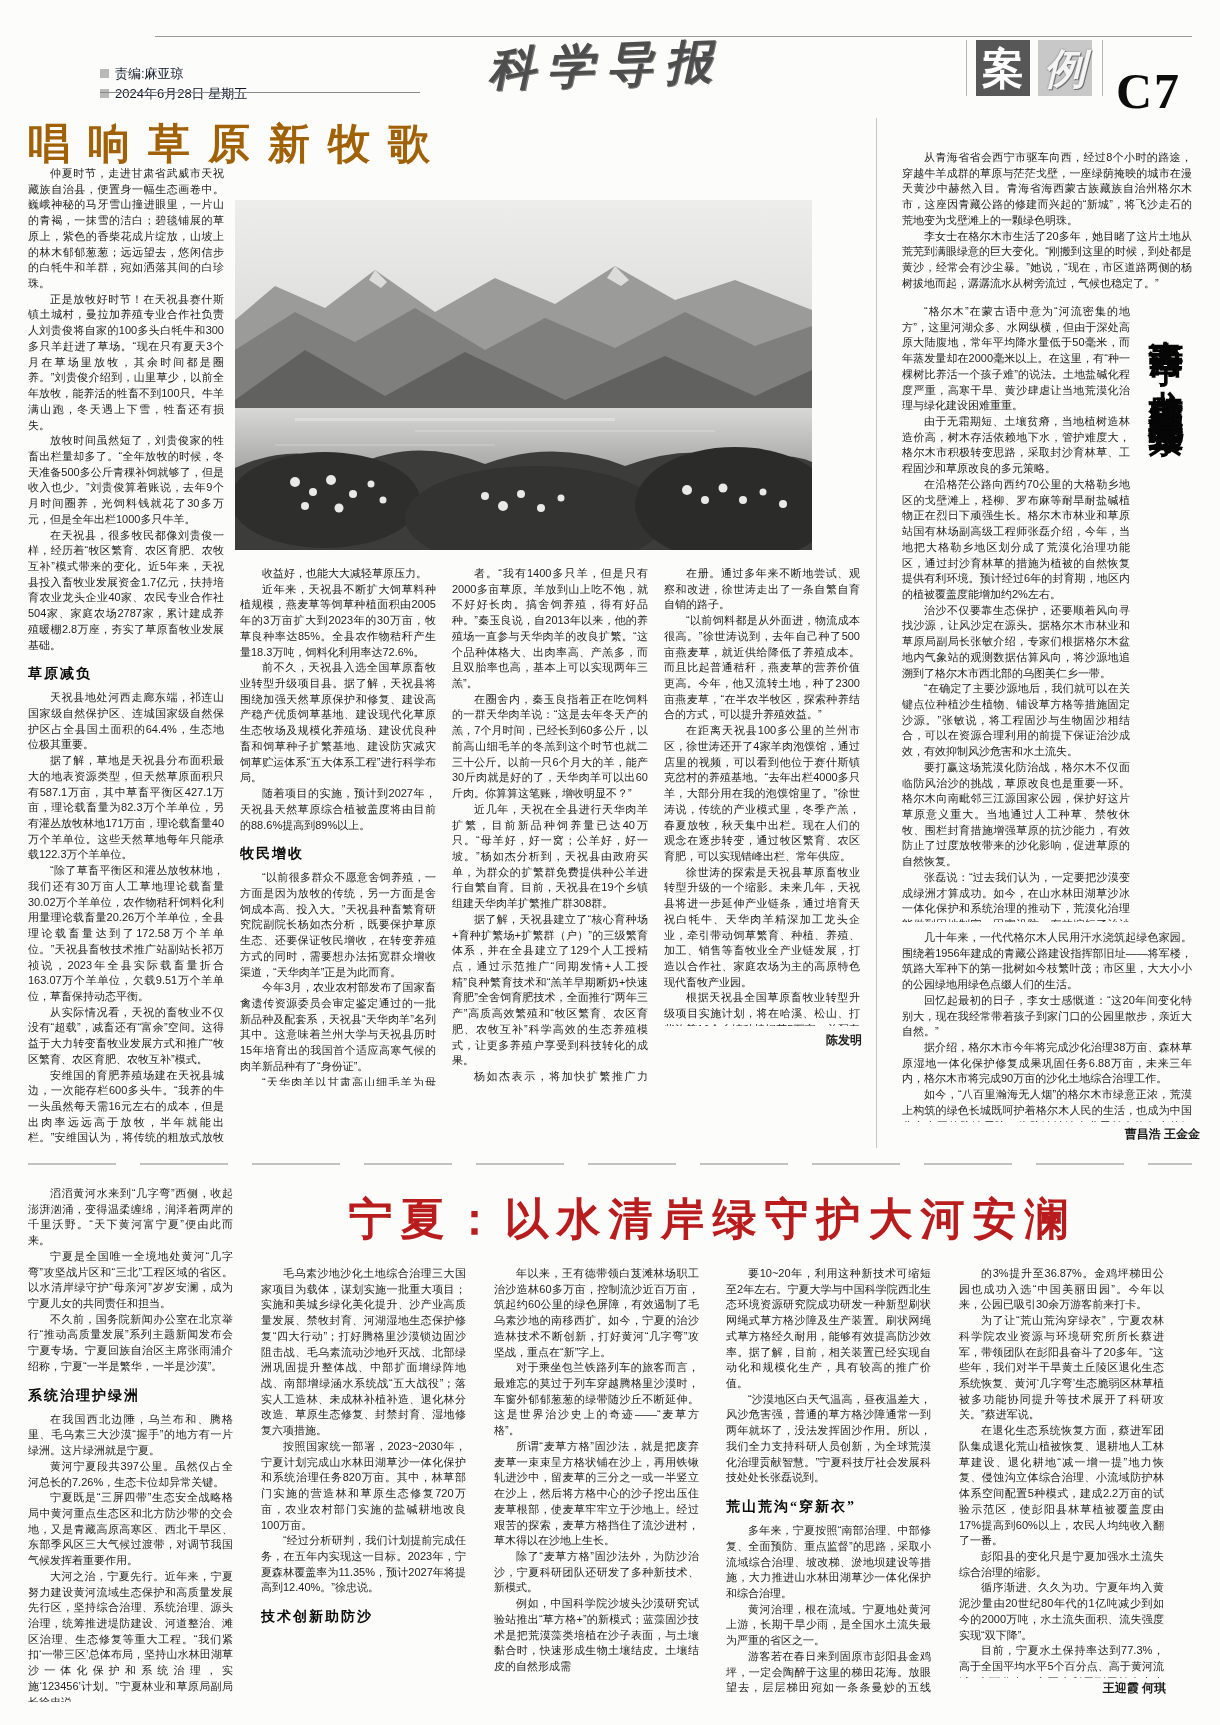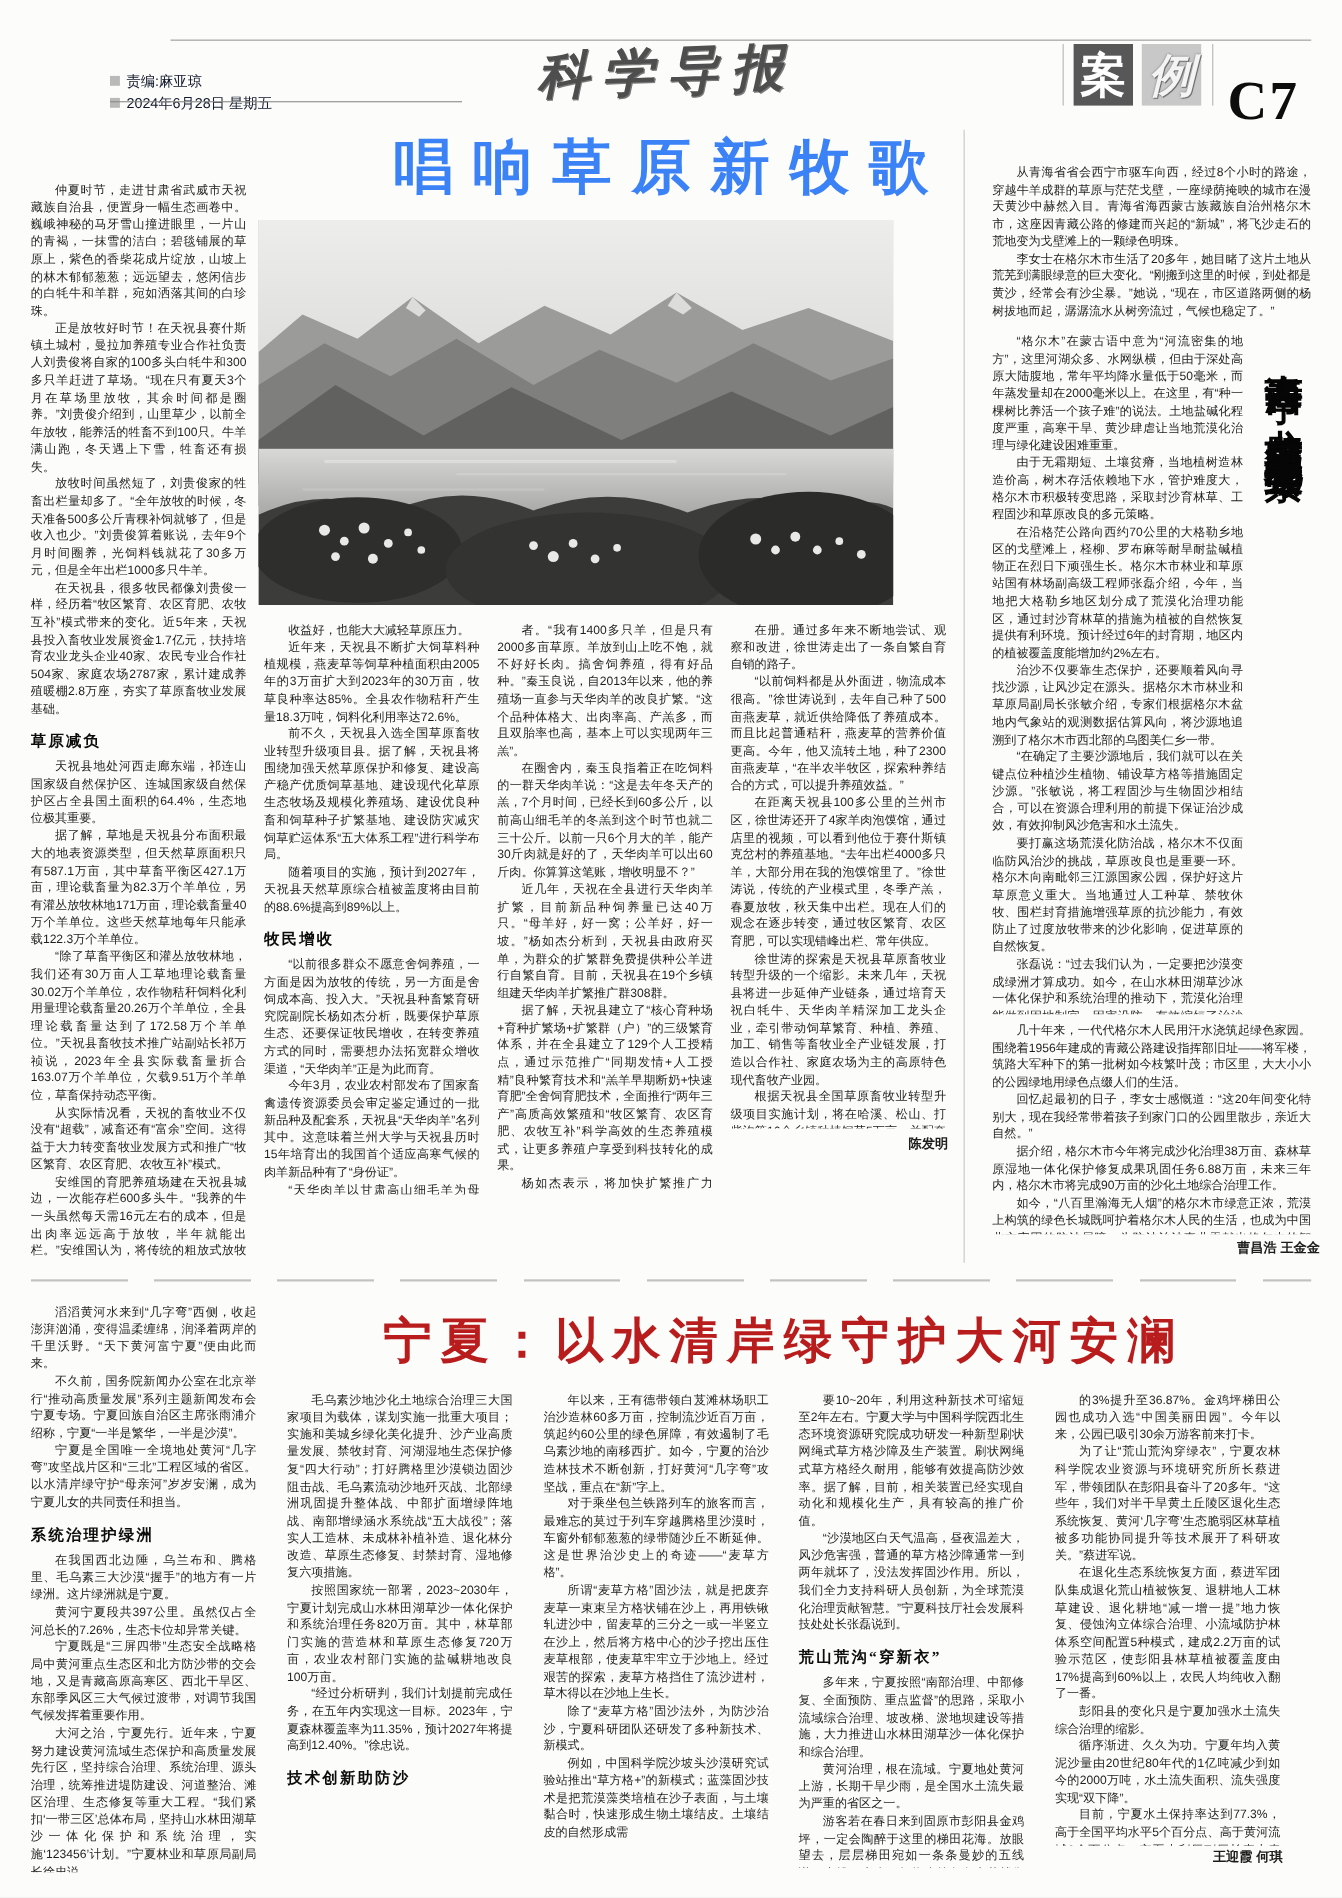--- a/index.html
+++ b/index.html
@@ -24,22 +24,22 @@
     text-shadow:0 0 2px #6f6f6f, 1px 1px 0 #6f6f6f;}
   .page-no{position:absolute;left:1116px;top:34px;font-family:"Liberation Serif","DejaVu Serif",serif;
     font-size:50px;font-weight:bold;color:#0d0d0d;letter-spacing:2px;margin-top:28px;}
   
   .col{position:absolute;overflow:hidden;}
   .para{margin:0;text-indent:2em;text-align:justify;font-size:11px;line-height:1.43;color:#1e1e1e;}
   .subhead{margin:12px 0 7px;font-size:14px;font-weight:bold;letter-spacing:2px;color:#0c0c0c;font-family:Liberation Serif, serif;}
   .byline{position:absolute;font-size:12px;font-weight:bold;text-align:right;background:#fcfcfa;padding:2px 2px 2px 12px;}
   
   .main-art{position:absolute;left:28px;top:108px;width:834px;height:1046px;}
-  .main-headline{position:absolute;left:0;top:8px;width:100%;text-align:right;
-    font-size:54px;font-weight:bold;letter-spacing:18px;color:#3b82f6;}
+  .main-headline{position:absolute;left:0;top:8px;width:100%;text-align:left;
+    font-size:42px;font-weight:bold;letter-spacing:18px;color:#a16207;}
   .photo{position:absolute;left:207px;top:92px;width:577px;height:350px;background:#c9c9c9;}
   .photo svg{display:block;}
   
   .right-art{position:absolute;left:902px;top:112px;width:290px;height:1048px;}
   .r-lead{position:absolute;left:0;top:18px;width:290px;height:170px;overflow:hidden;margin-top:20px;}
   .r-narrow{position:absolute;left:0;top:192px;width:228px;height:618px;overflow:hidden;}
   .v-headline{
     position:absolute;left:240px;top:200px;width:48px;height:620px;
     writing-mode:vertical-rl;text-orientation:upright;
     font-size:35px;font-weight:bold;letter-spacing:3px;color:#060606;line-height:48px;
@@ -196,22 +196,22 @@
       </div>
     <div class="byline" style="left:96px;top:1012px;width:190px;position:absolute;">曹昌浩  王金金</div>
   </div>
 
   <div class="dash-sep"></div>
 
   <div class="bottom-art">
     <div class="b-headline">宁夏：以水清岸绿守护大河安澜</div>
     <div class="col b-col1">
         <p class="para">滔滔黄河水来到“几字弯”西侧，收起澎湃汹涌，变得温柔缠绵，润泽着两岸的千里沃野。“天下黄河富宁夏”便由此而来。</p>
+        <p class="para">宁夏是全国唯一全境地处黄河“几字弯”攻坚战片区和“三北”工程区域的省区。以水清岸绿守护“母亲河”岁岁安澜，成为宁夏儿女的共同责任和担当。</p>
         <p class="para">不久前，国务院新闻办公室在北京举行“推动高质量发展”系列主题新闻发布会宁夏专场。宁夏回族自治区主席张雨浦介绍称，宁夏“一半是繁华，一半是沙漠”。</p>
-        <p class="para">宁夏是全国唯一全境地处黄河“几字弯”攻坚战片区和“三北”工程区域的省区。以水清岸绿守护“母亲河”岁岁安澜，成为宁夏儿女的共同责任和担当。</p>
         <h3 class="subhead">系统治理护绿洲</h3>
         <p class="para">在我国西北边陲，乌兰布和、腾格里、毛乌素三大沙漠“握手”的地方有一片绿洲。这片绿洲就是宁夏。</p>
         <p class="para">黄河宁夏段共397公里。虽然仅占全河总长的7.26%，生态卡位却异常关键。</p>
         <p class="para">宁夏既是“三屏四带”生态安全战略格局中黄河重点生态区和北方防沙带的交会地，又是青藏高原高寒区、西北干旱区、东部季风区三大气候过渡带，对调节我国气候发挥着重要作用。</p>
         <p class="para">大河之治，宁夏先行。近年来，宁夏努力建设黄河流域生态保护和高质量发展先行区，坚持综合治理、系统治理、源头治理，统筹推进堤防建设、河道整治、滩区治理、生态修复等重大工程。“我们紧扣‘一带三区’总体布局，坚持山水林田湖草沙一体化保护和系统治理，实施‘123456’计划。”宁夏林业和草原局副局长徐忠说。</p>
       </div>
     <div class="col b-col" style="left:233px;">
         <p class="para">毛乌素沙地沙化土地综合治理三大国家项目为载体，谋划实施一批重大项目；实施和美城乡绿化美化提升、沙产业高质量发展、禁牧封育、河湖湿地生态保护修复“四大行动”；打好腾格里沙漠锁边固沙阻击战、毛乌素流动沙地歼灭战、北部绿洲巩固提升整体战、中部扩面增绿阵地战、南部增绿涵水系统战“五大战役”；落实人工造林、未成林补植补造、退化林分改造、草原生态修复、封禁封育、湿地修复六项措施。</p>
         <p class="para">按照国家统一部署，2023~2030年，宁夏计划完成山水林田湖草沙一体化保护和系统治理任务820万亩。其中，林草部门实施的营造林和草原生态修复720万亩，农业农村部门实施的盐碱耕地改良100万亩。</p>
         <p class="para">“经过分析研判，我们计划提前完成任务，在五年内实现这一目标。2023年，宁夏森林覆盖率为11.35%，预计2027年将提高到12.40%。”徐忠说。</p>

